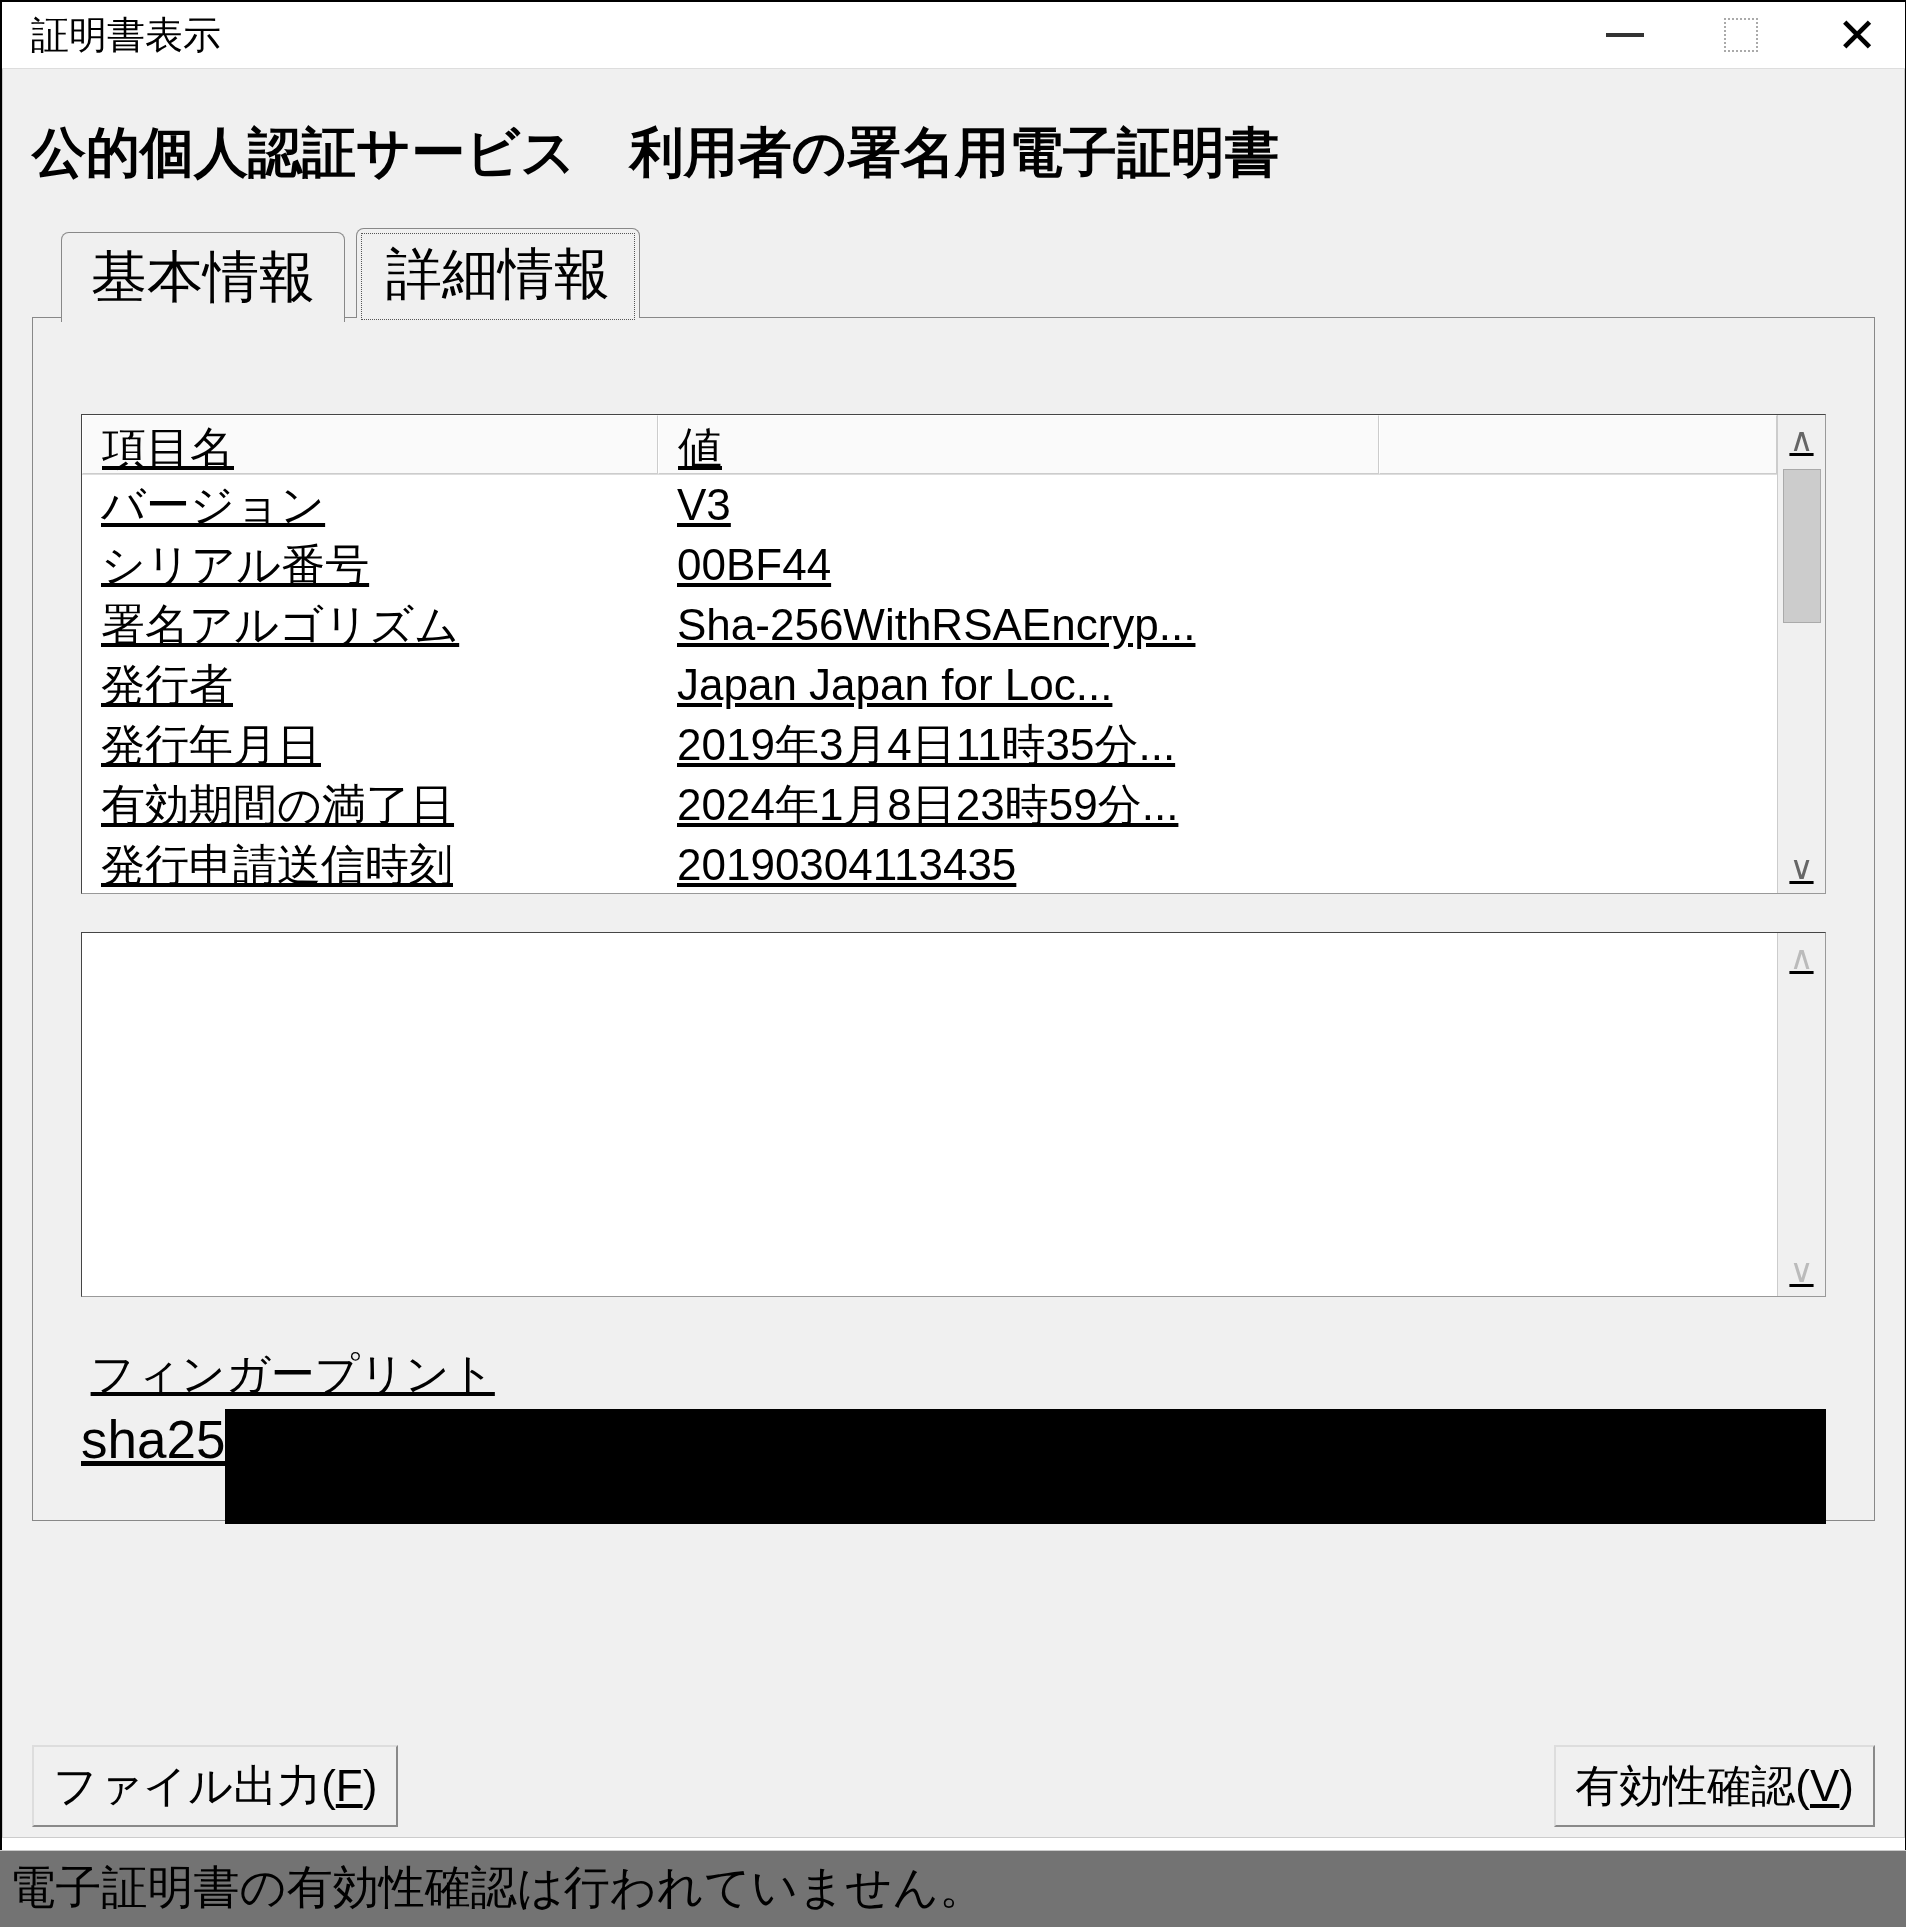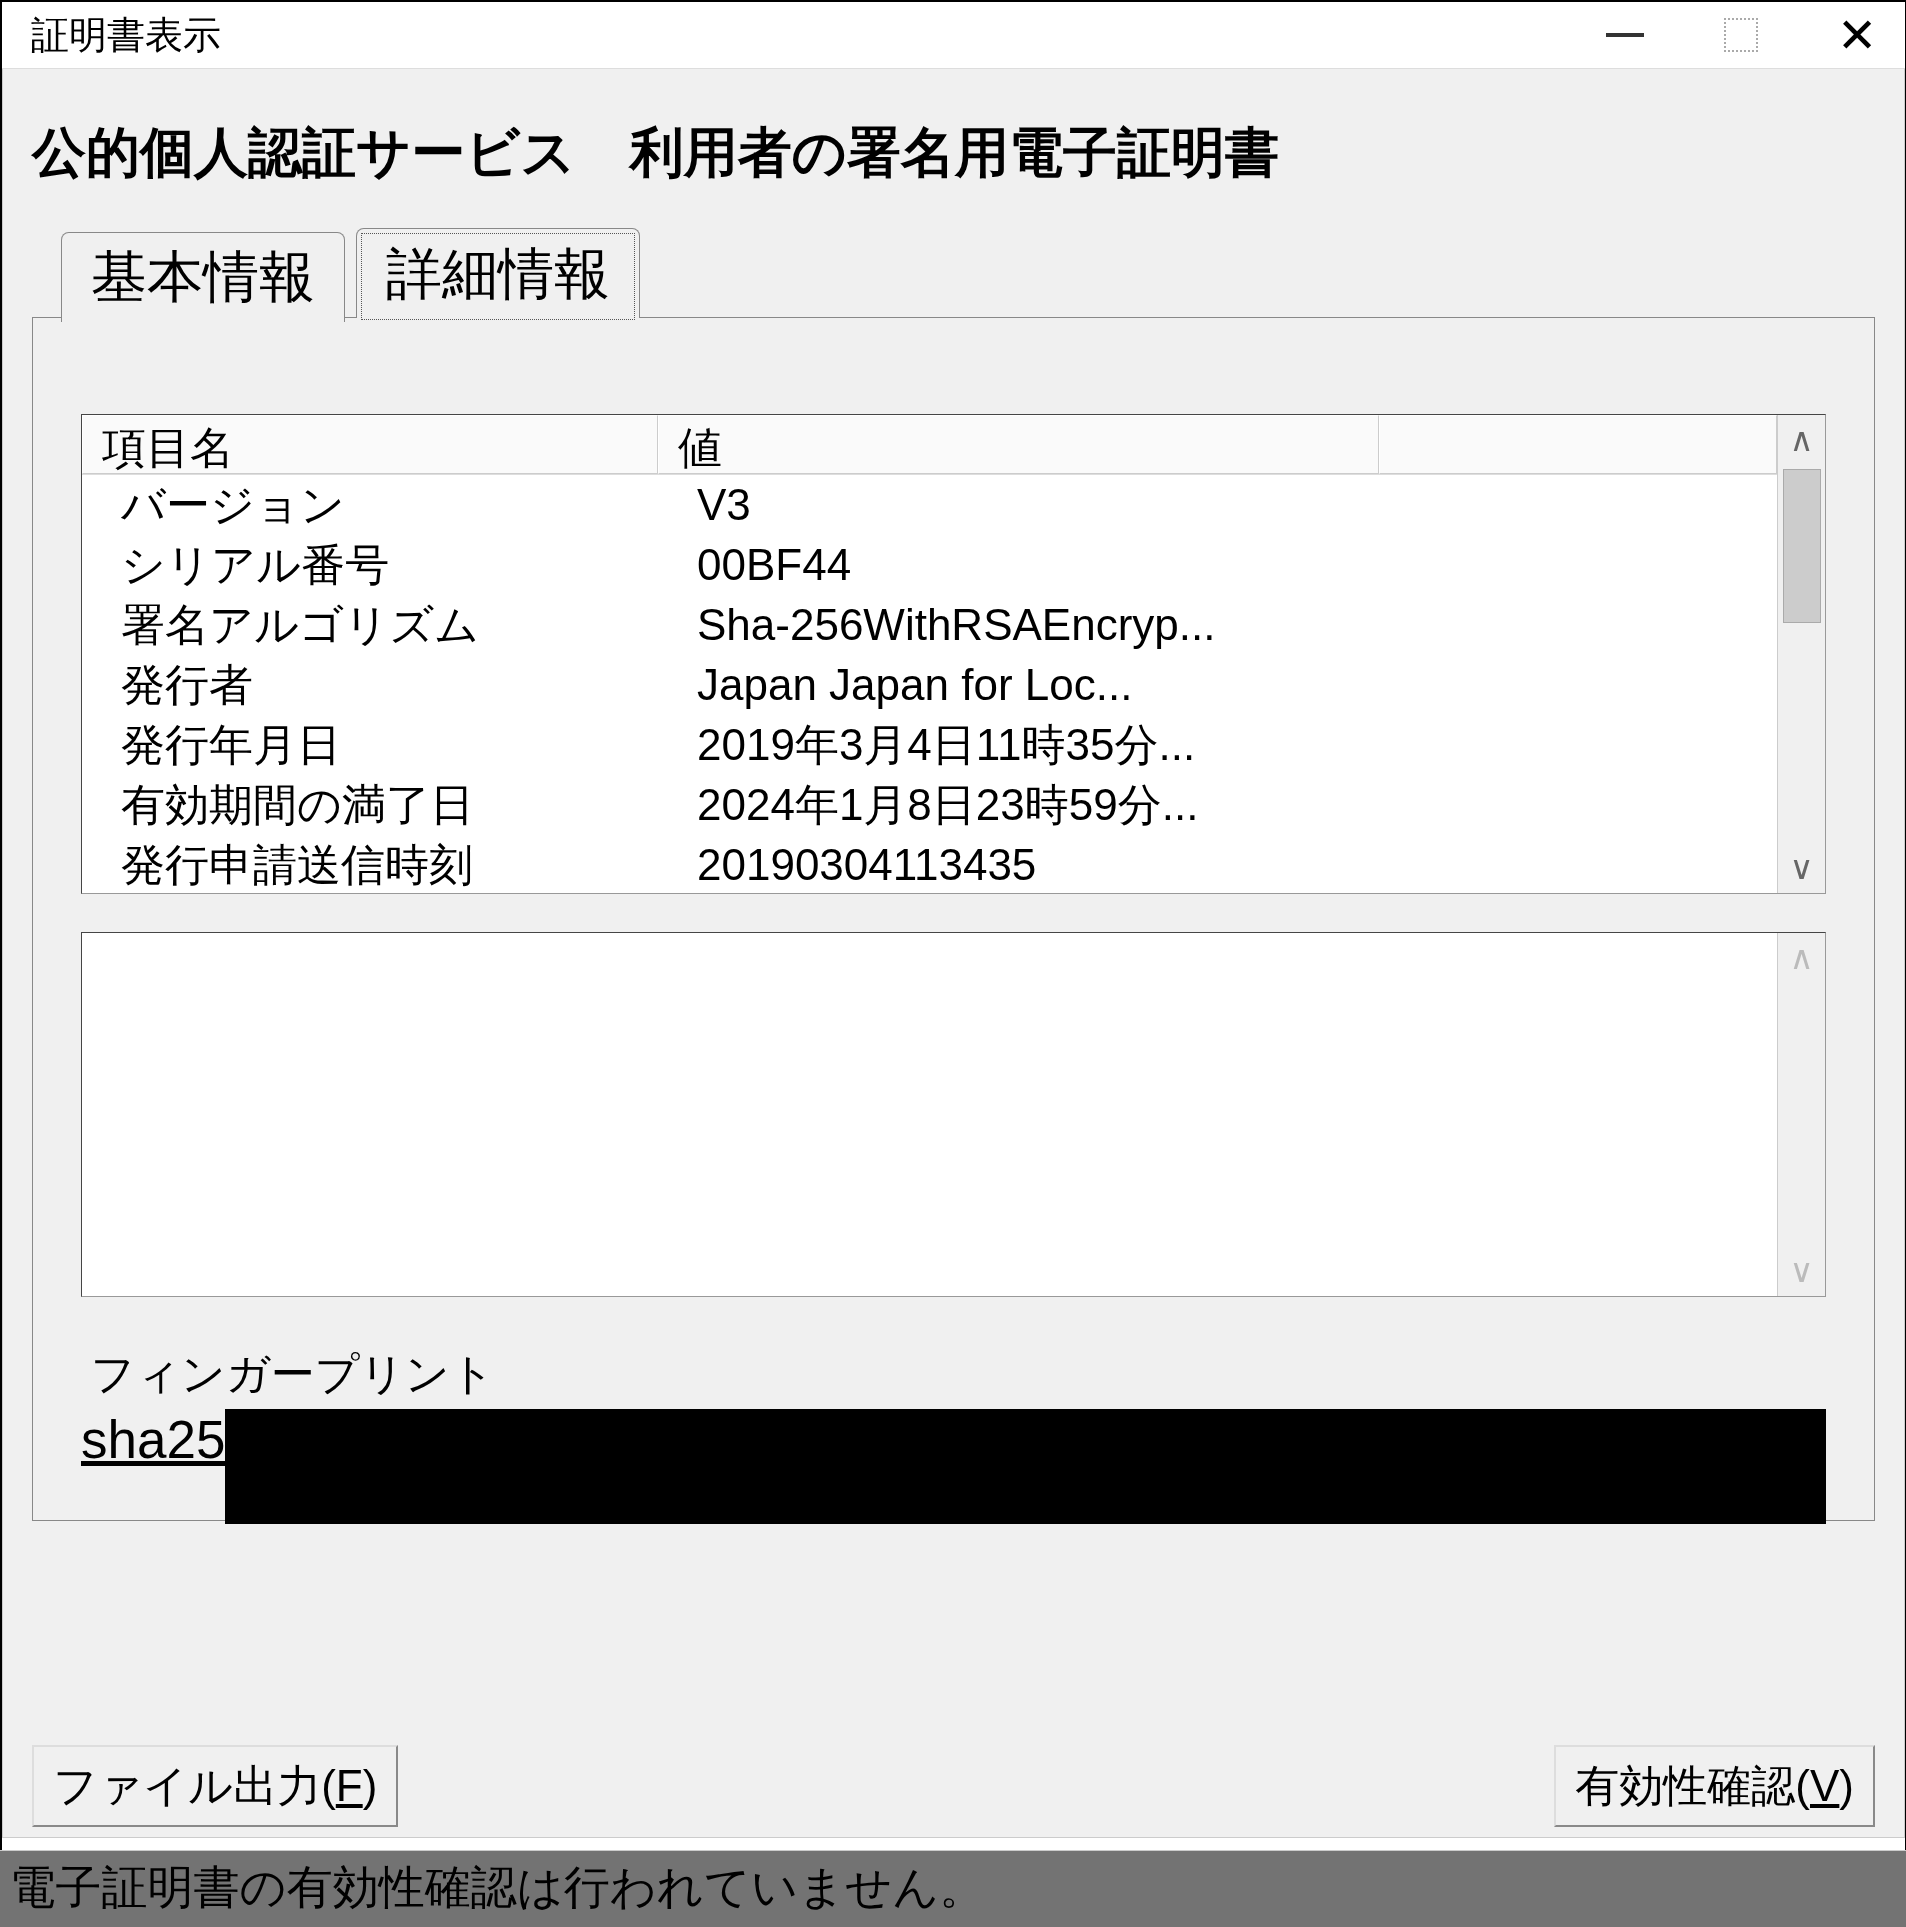--- a/index.html
+++ b/index.html
@@ -87,20 +87,21 @@
       left: 3.8px; right: 3.8px; top: 3.8px; bottom: -1.9px;
       border: 1.9px dotted #555;
       pointer-events: none;
     }
     .tab-panel {
       border: 1.9px solid #888;
       background: #f0f0f0;
       padding: 96px 48px 48px 48px;
       height: 1204px;
       margin-top: -1.9px;
+      text-decoration: underline;
     }
     .listview {
       background: #fff;
       border: 1.9px inset #999;
       height: 480px;
       position: relative;
       display: flex;
     }
     .listview-content {
       flex: 1;
@@ -121,21 +122,20 @@
       background: #fafafa;
     }
     .lv-col.name { width: 576px; }
     .lv-col.value { width: 721px; }
     .lv-col.blank { flex: 1; }
     .lv-row {
       display: flex;
       font-size: 44px;
       padding: 0 19px;
       line-height: 60px;
-      margin-left: 20px;
     }
     .lv-row .c1 { width: 576px; white-space: nowrap; }
     .lv-row .c2 { flex: 1; white-space: nowrap; }
     .lv-scroll {
       width: 48px;
       background: #f0f0f0;
       border-left: 1px solid #ccc;
       display: flex;
       flex-direction: column;
       align-items: center;

